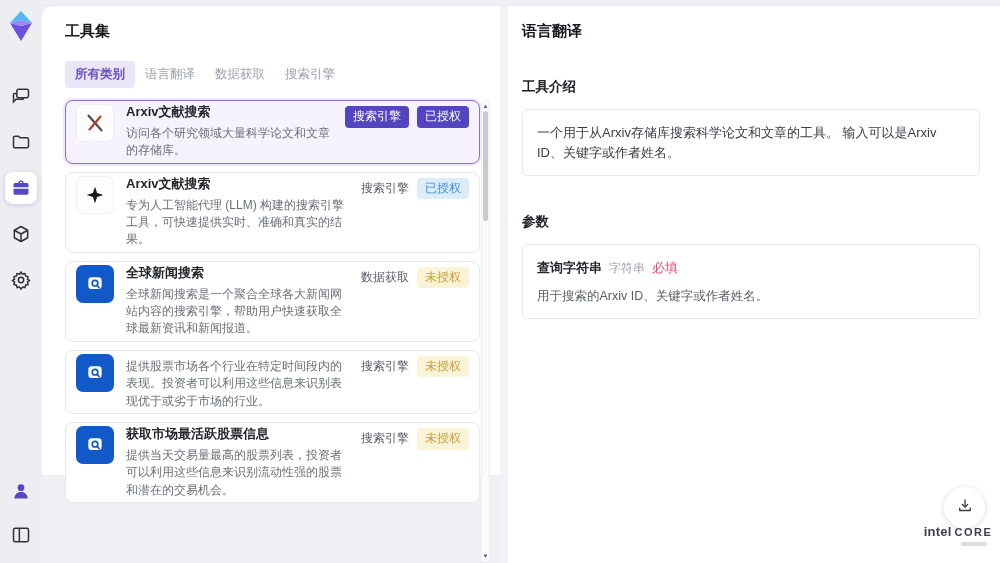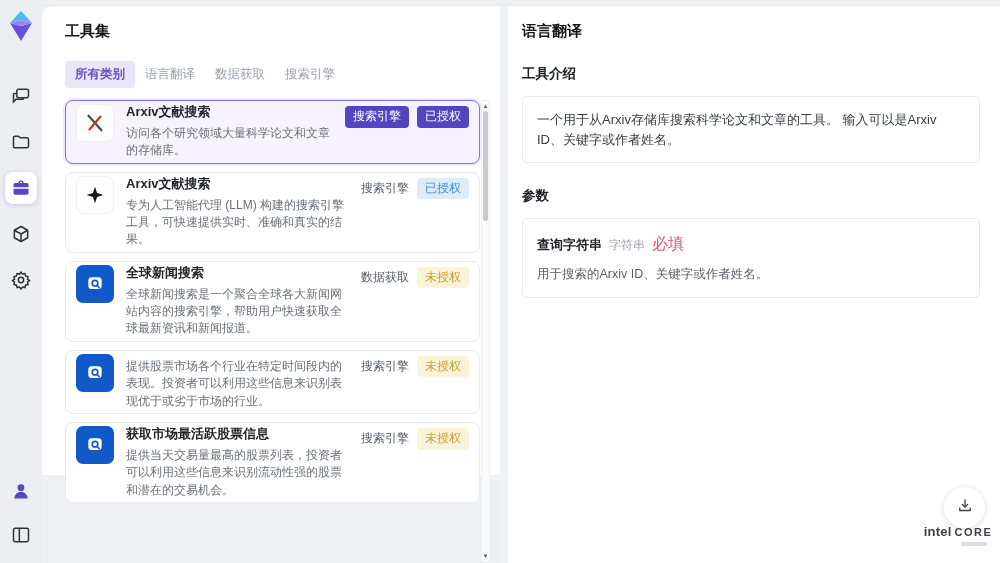--- a/index.html
+++ b/index.html
@@ -67,29 +67,29 @@
   .cat-text { font-size:12px; color:#585f6a; }
 
   
   .scrollbar { position:absolute; right:0; top:0; width:9px; height:462px; background:#fbfbfc; border:1px solid #f0f0f2; border-radius:2px; }
   .sb-arrow { position:absolute; left:0; width:7px; text-align:center; font-size:6px; color:#555a61; line-height:8px; cursor:pointer; }
   .sb-up { top:1px; } .sb-down { bottom:1px; }
   .sb-thumb { position:absolute; left:1px; top:10px; width:5px; height:110px; background:#c7cace; border-radius:3px; cursor:pointer; }
 
   
   .detail-title { font-size:15px; font-weight:bold; color:#15181c; }
-  .section-heading { font-size:13.5px; font-weight:bold; color:#1b1e23; margin-top:24px; }
+  .section-heading { font-size:13.5px; font-weight:bold; color:#1b1e23; margin-top:37px; }
   .detail-box {
     margin-top:13px; background:#ffffff; border:1px solid #e8e9ed; border-radius:5px;
     padding:13px 14px; font-size:13px; color:#383d44; line-height:1.5;
   }
   .param-row { display:flex; align-items:baseline; gap:7px; }
   .param-name { font-size:13px; font-weight:bold; color:#22262b; }
   .param-type { font-size:12px; color:#9aa0ab; }
-  .param-required { font-size:16px; color:#ee4d6e; }
+  .param-required { font-size:13px; color:#ee4d6e; }
   .param-desc { font-size:12.5px; color:#565d66; margin-top:9px; line-height:1.5; }
 
   
   .fab {
     position:absolute; left:944px; top:487px; width:41px; height:41px; border-radius:50%;
     background:#ffffff; box-shadow:0 1px 6px rgba(0,0,0,.14); display:flex; align-items:center; justify-content:center;
     cursor:pointer; color:#3a3f46;
   }
   .brand { position:absolute; left:925px; top:524px; width:66px; color:#3c4148; }
   .brand-row { display:flex; align-items:baseline; justify-content:center; gap:3px; }

